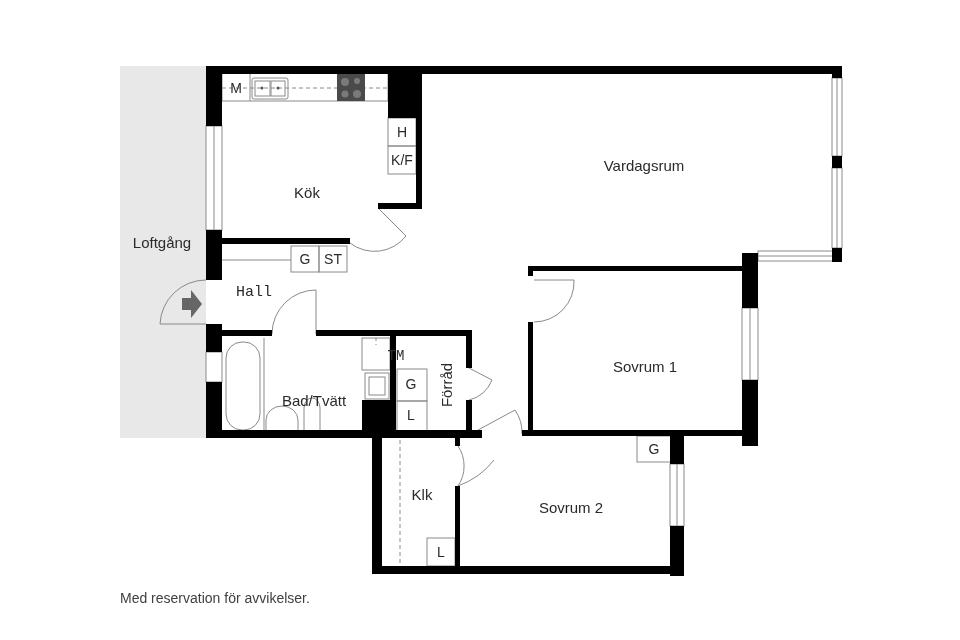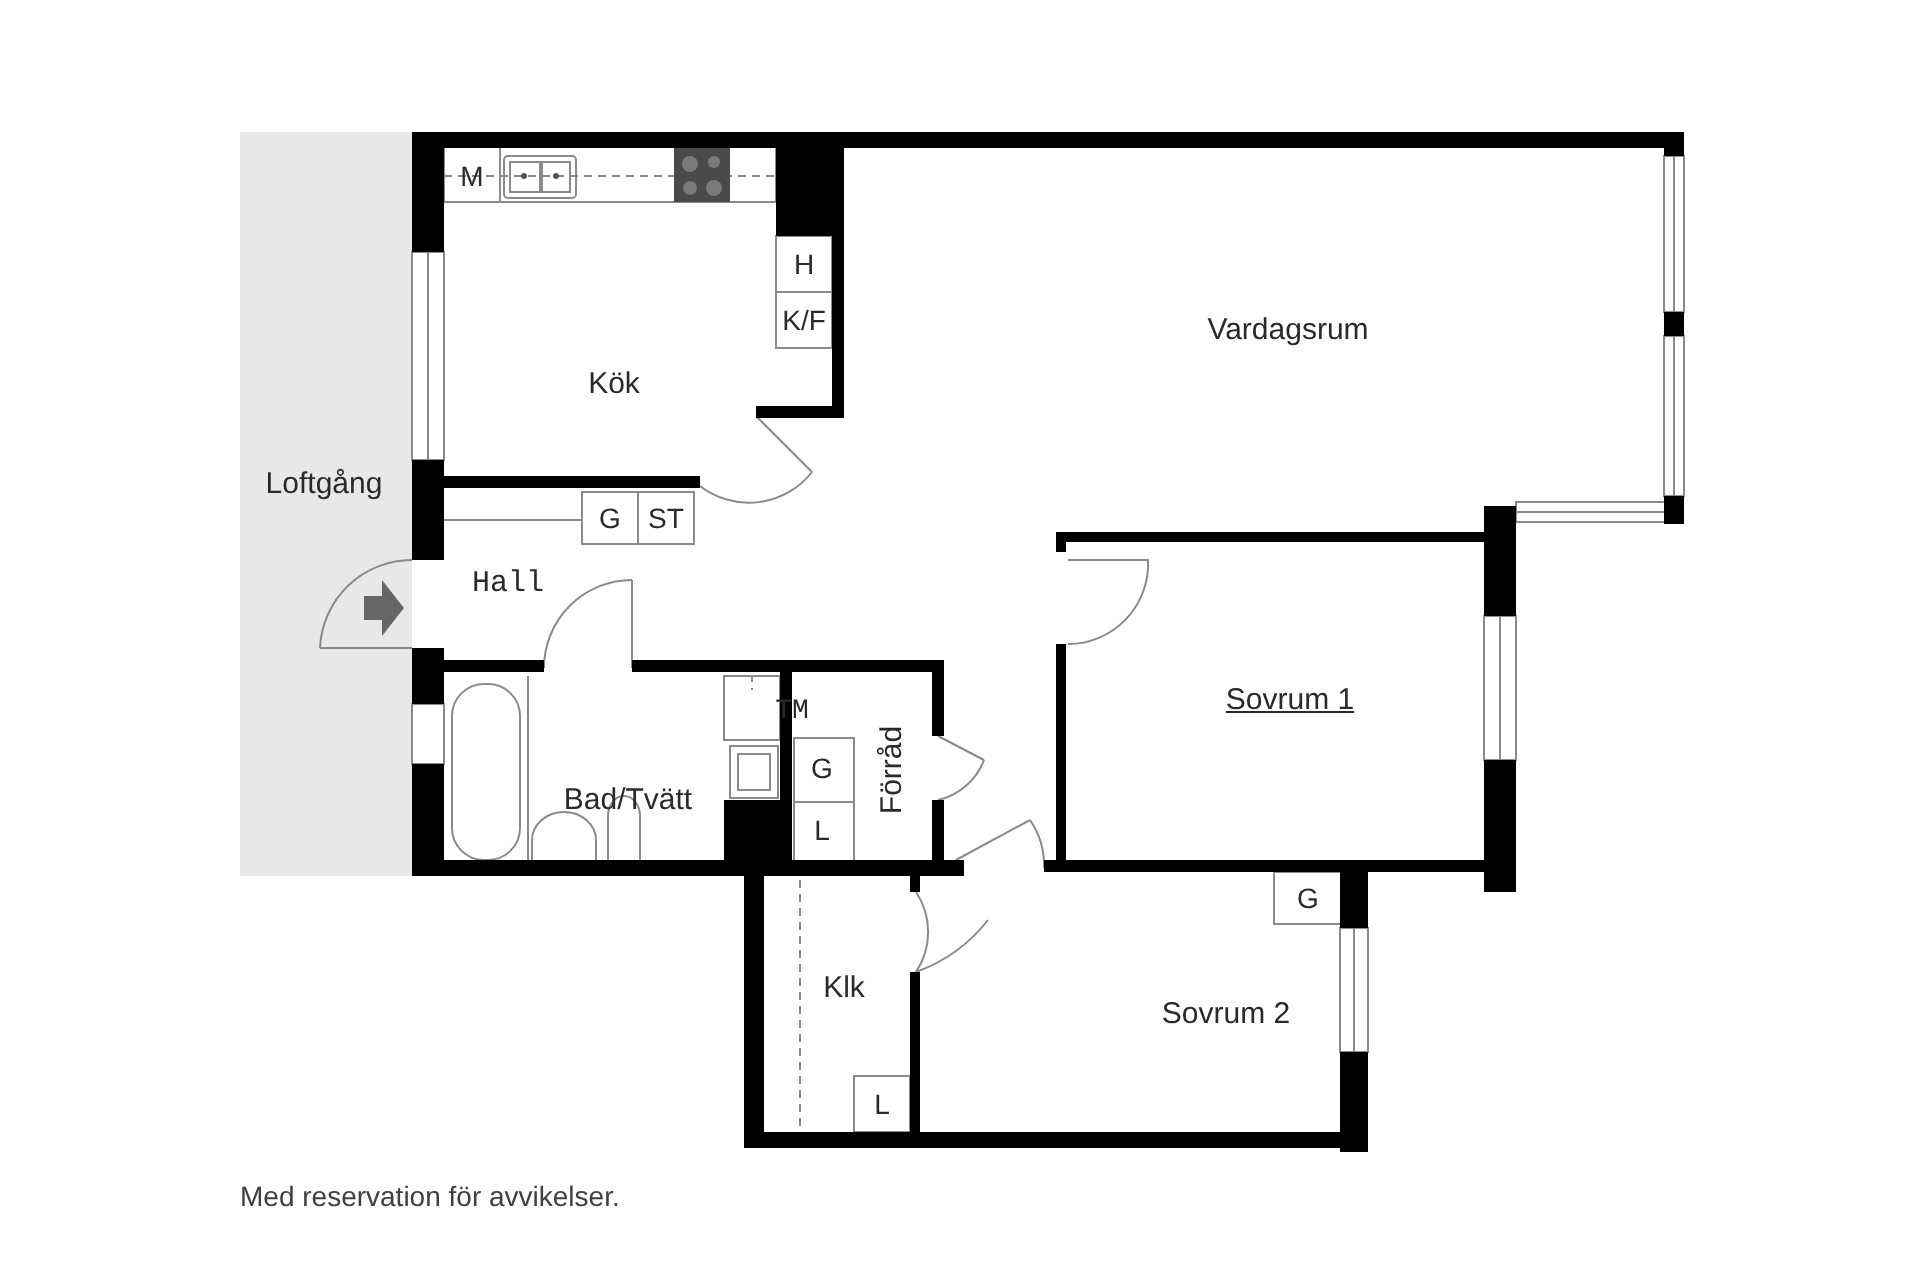--- a/index.html
+++ b/index.html
@@ -160,22 +160,22 @@
     <rect x="466" y="400" width="6" height="32"></rect>
   </g>
 </svg>
 
 <div class="lbl room" style="left:162px;top:242px;">Loftgång</div>
 <div class="lbl room" style="left:307px;top:158px;margin-top:34px;">Kök</div>
 <div class="lbl room" style="left:644px;top:165px;">Vardagsrum</div>
 <div class="lbl room" style="left:254px;top:292px;font-family:Liberation Mono, monospace;">Hall</div>
 <div class="lbl room" style="left:314px;top:378px;margin-top:22px;">Bad/Tvätt</div>
 <div class="lbl room vert" style="left:446px;top:385px;">Förråd</div>
-<div class="lbl room" style="left:645px;top:350px;text-decoration:underline;">Sovrum 1</div>
-<div class="lbl room" style="left:571px;top:507px;margin-left:42px;">Sovrum 2</div>
+<div class="lbl room" style="left:645px;top:366px;">Sovrum 1</div>
+<div class="lbl room" style="left:571px;top:507px;">Sovrum 2</div>
 <div class="lbl room" style="left:422px;top:494px;">Klk</div>
 
 <div class="lbl fix" style="left:236px;top:88px;">M</div>
 <div class="lbl fix" style="left:402px;top:132px;">H</div>
 <div class="lbl fix" style="left:402px;top:160px;">K/F</div>
 <div class="lbl fix" style="left:305px;top:259px;">G</div>
 <div class="lbl fix" style="left:333px;top:259px;">ST</div>
 <div class="lbl fix" style="left:396px;top:356px;font-family:Liberation Mono, monospace;">TM</div>
 <div class="lbl fix" style="left:411px;top:384px;">G</div>
 <div class="lbl fix" style="left:411px;top:415px;">L</div>

